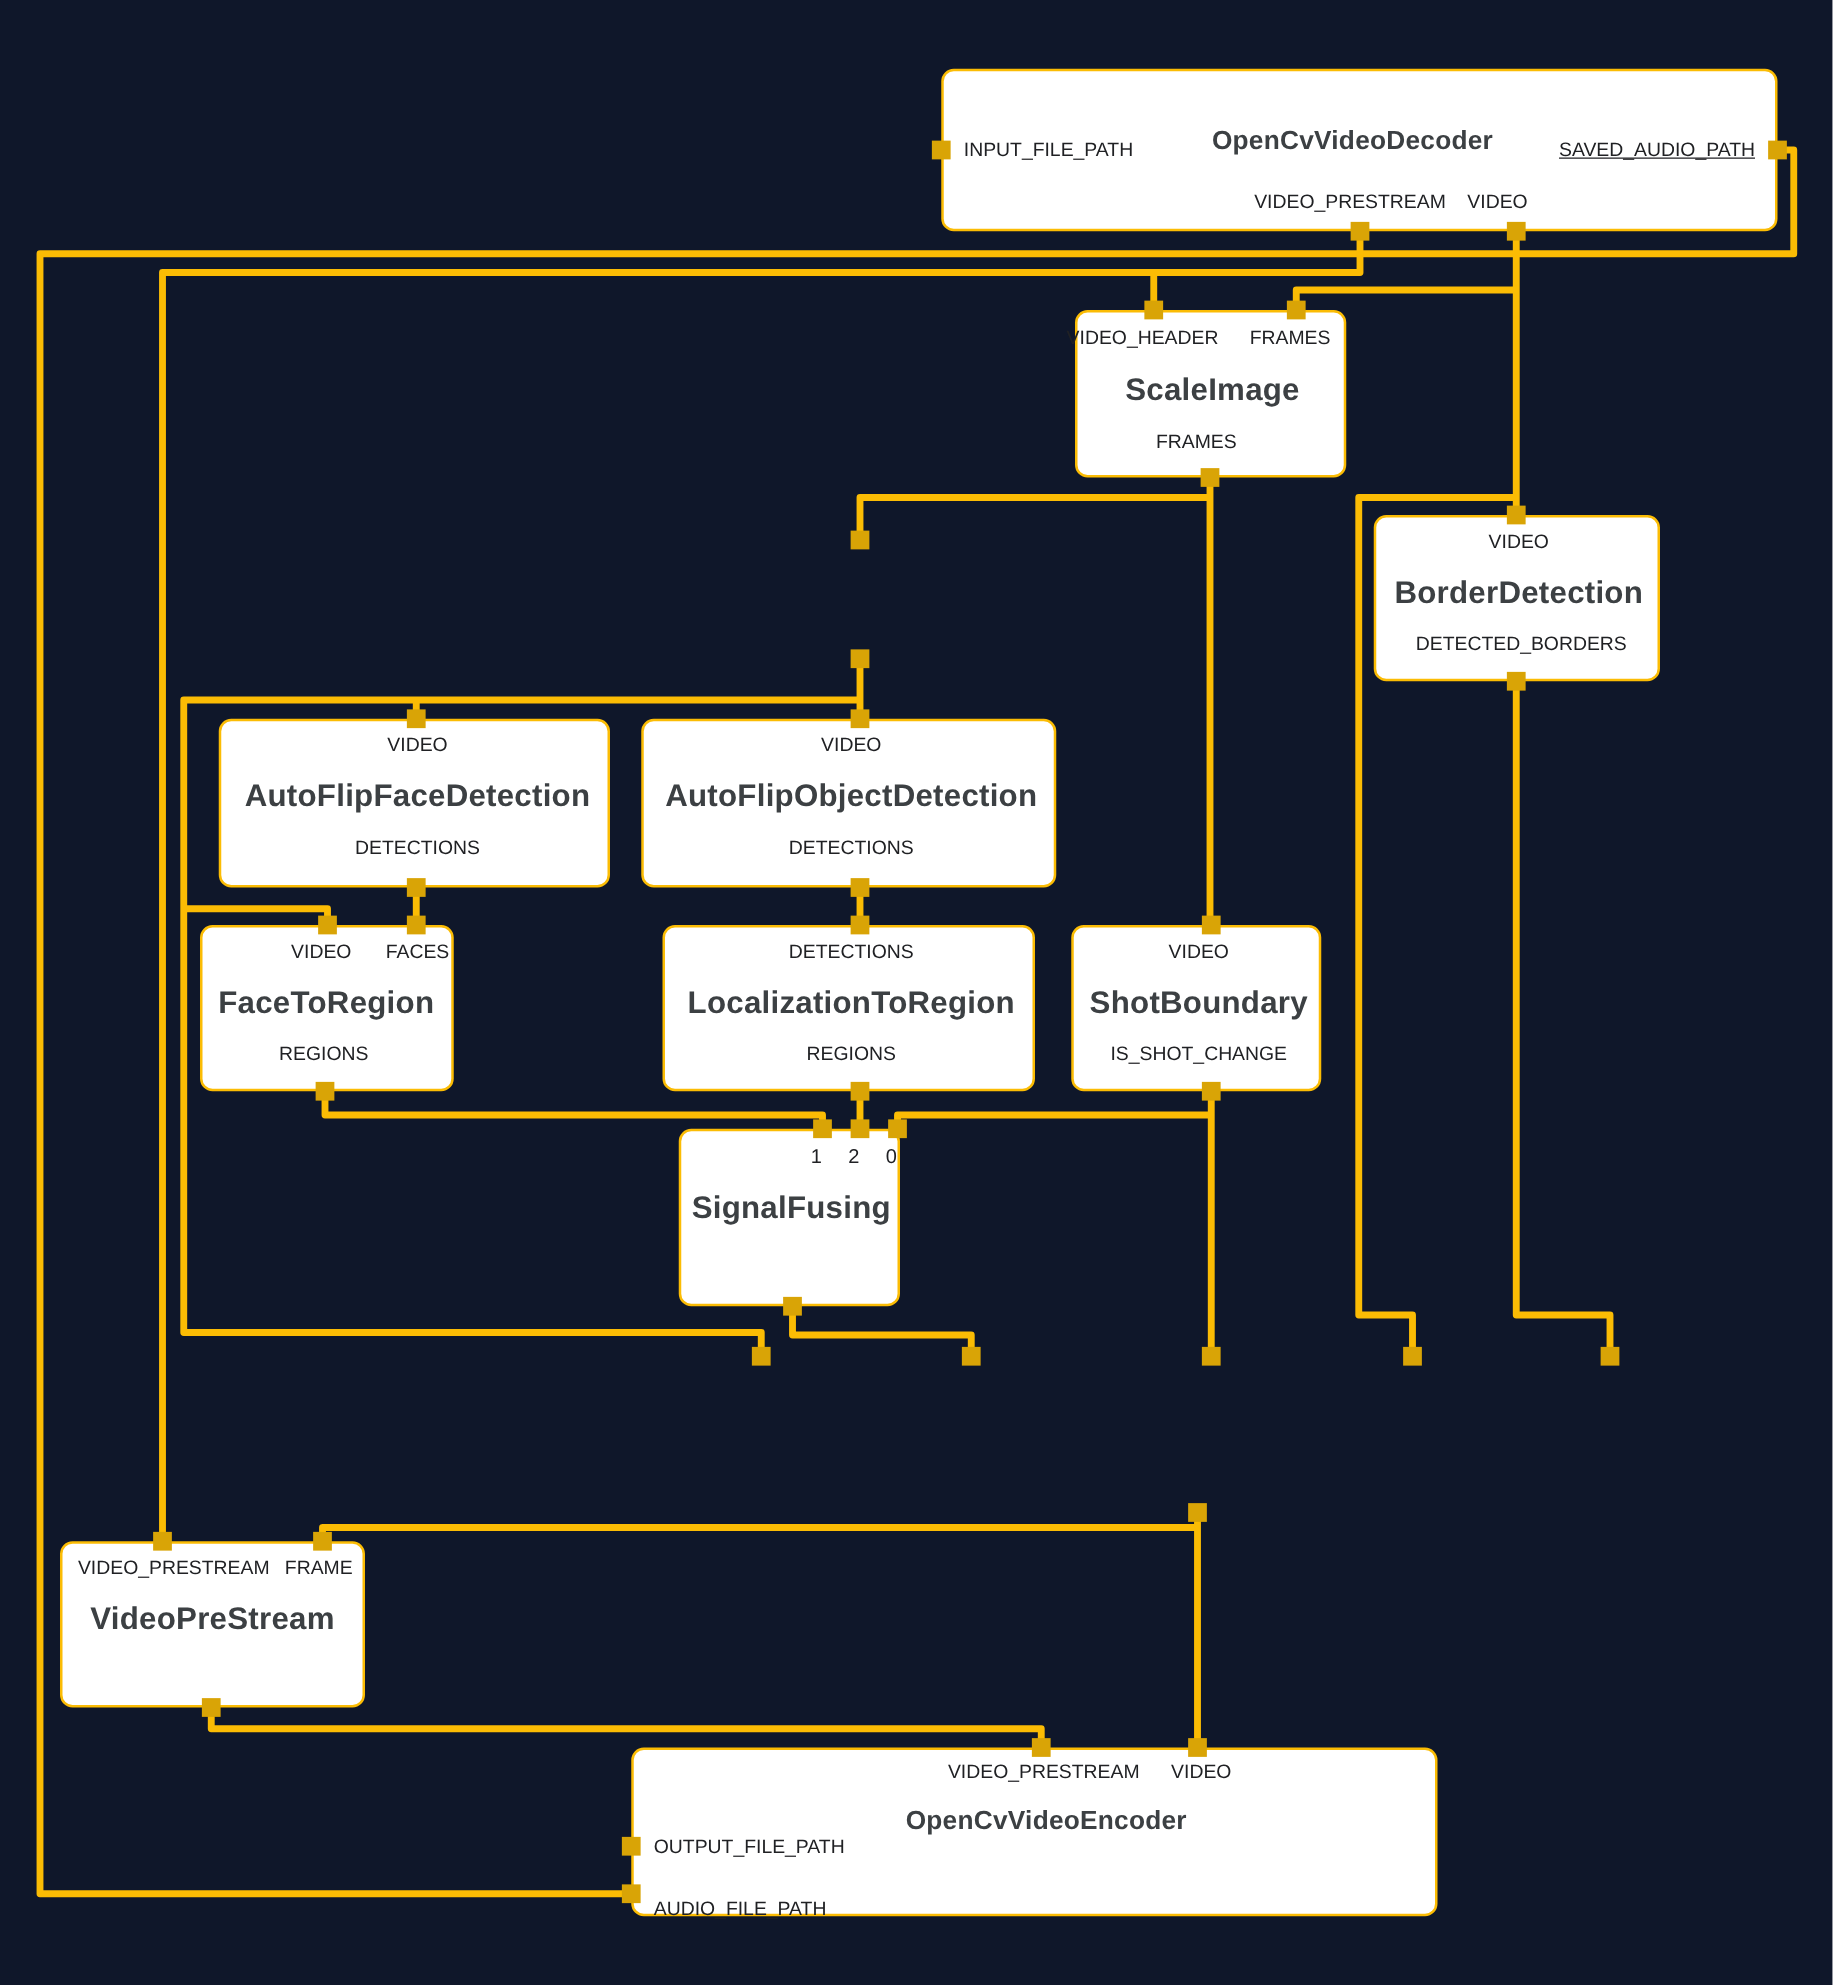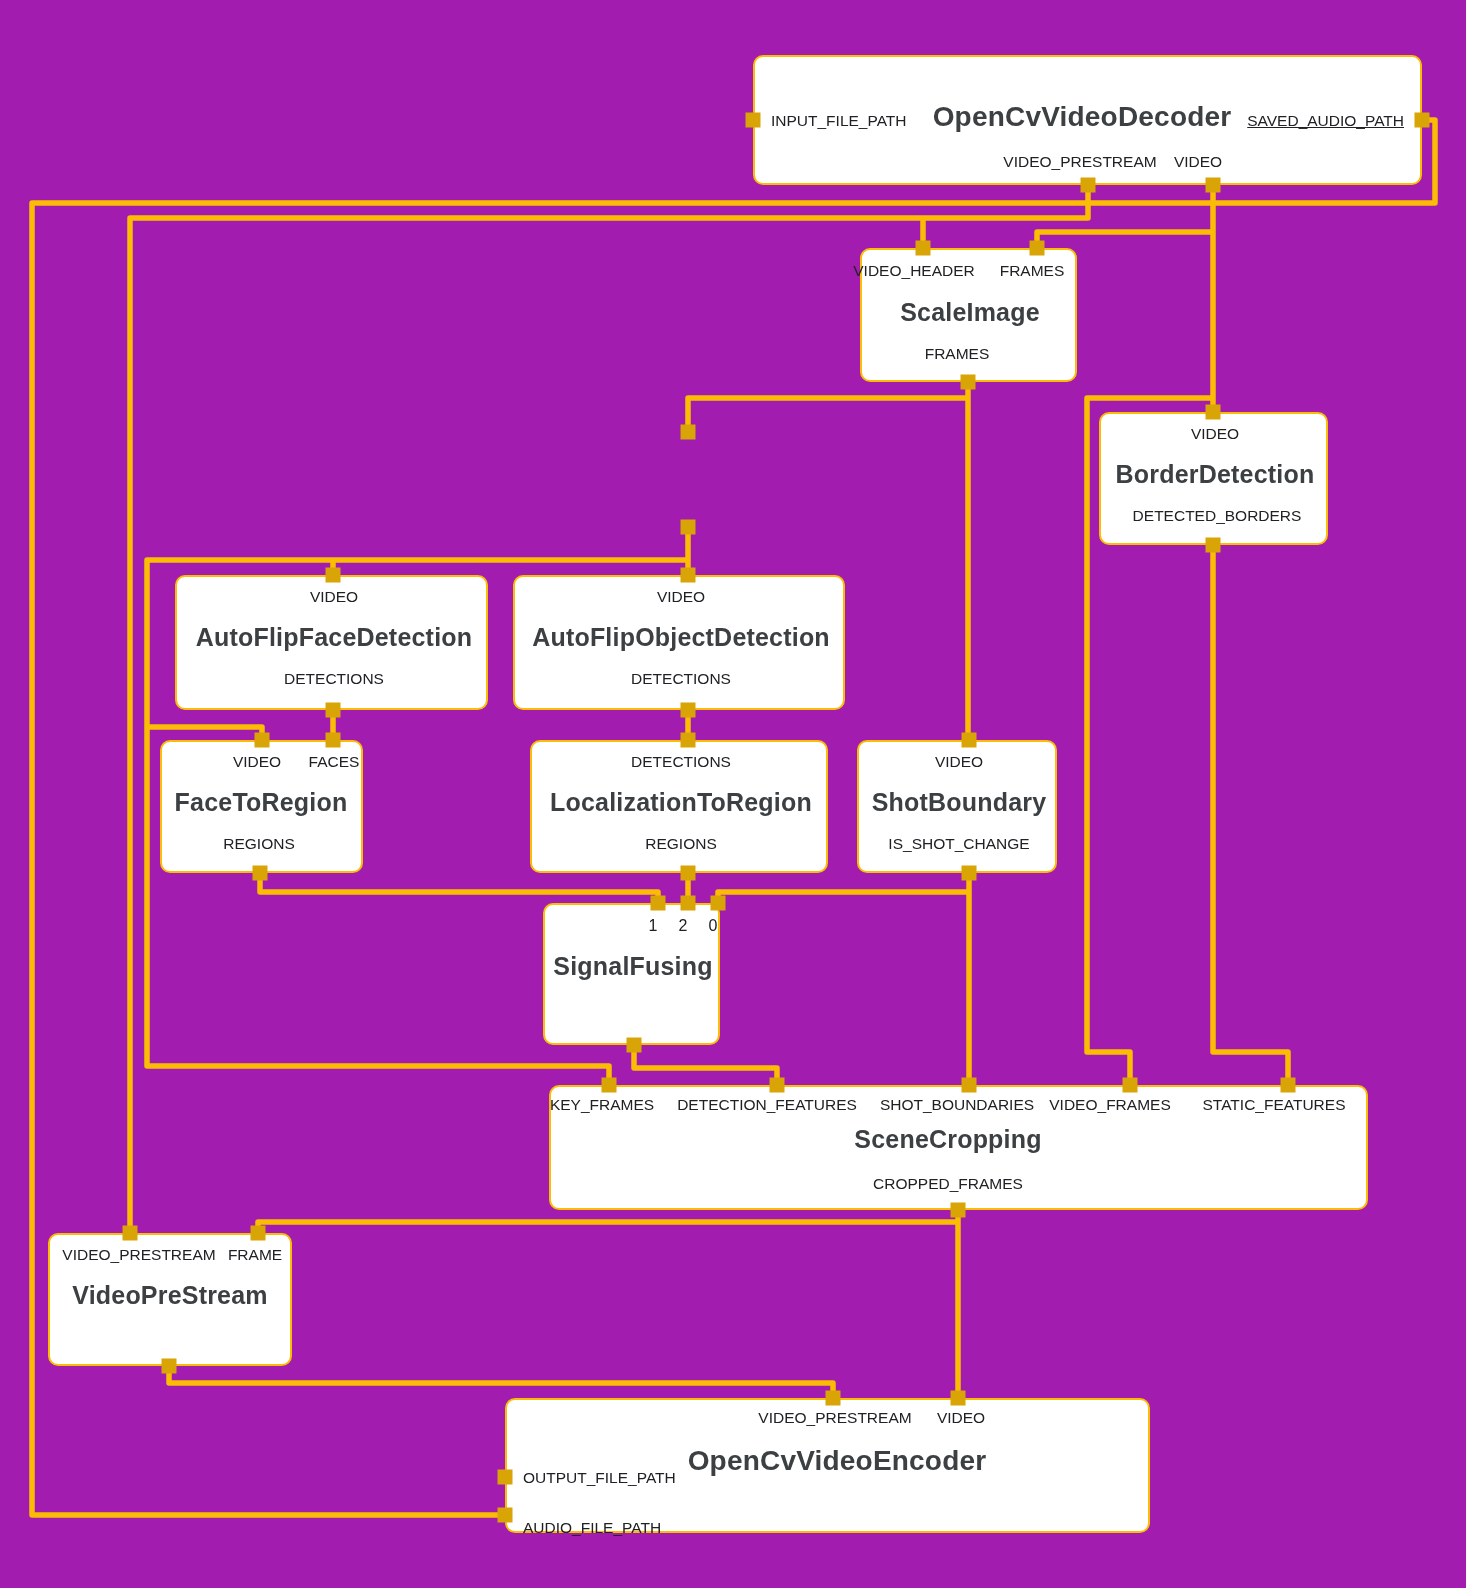--- a/index.html
+++ b/index.html
@@ -1,22 +1,22 @@
 <!DOCTYPE html>
 <html><head>
 <meta charset="utf-8">
 <style>
   html,body{margin:0;padding:0;background:#ffffff;}
-  #canvas{position:relative;width:1466px;height:1588px;background:#a21caf;overflow:hidden;
+  #canvas{position:relative;width:1466px;height:1588px;background:#0f172a;overflow:hidden;
           font-family:"Liberation Sans", sans-serif;}
   .node{position:absolute;background:#ffffff;border:2px solid #FBBC04;border-radius:10px;
         box-sizing:border-box;}
   .title{position:absolute;transform:translateX(-50%);font-weight:bold;font-size:25px;
          color:#3c4043;white-space:nowrap;letter-spacing:0.2px;}
-  .title.big{font-size:28px;}
+  .title.big{font-size:21px;}
   .plabel{position:absolute;font-size:15.5px;color:#202124;white-space:nowrap;}
   .plabel.c{transform:translateX(-50%);}
   .plabel.r{right:16px;text-decoration:underline;}
   .num{font-size:16px;}
   #edges{position:absolute;left:0;top:0;pointer-events:none;}
   .edge{stroke:#FBBC04;stroke-width:5.5;fill:none;stroke-linejoin:round;}
   .port{fill:#D9A406;}
 </style>
 </head>
 <body>
@@ -76,29 +76,20 @@
     <span class="plabel c" style="left:100px;top:93px">IS_SHOT_CHANGE</span>
   </div>
 
   <div class="node" style="left:543px;top:903px;width:177px;height:142px;">
     <span class="plabel c num" style="left:108px;top:12px">1</span>
     <span class="plabel c num" style="left:138px;top:12px">2</span>
     <span class="plabel c num" style="left:168px;top:12px">0</span>
     <span class="title" style="left:88px;top:47px">SignalFusing</span>
   </div>
 
-  <div class="node" style="left:549px;top:1085px;width:819px;height:125px;">
-    <span class="plabel c" style="left:51px;top:9px">KEY_FRAMES</span>
-    <span class="plabel c" style="left:216px;top:9px">DETECTION_FEATURES</span>
-    <span class="plabel c" style="left:406px;top:9px">SHOT_BOUNDARIES</span>
-    <span class="plabel c" style="left:559px;top:9px">VIDEO_FRAMES</span>
-    <span class="plabel c" style="left:723px;top:9px">STATIC_FEATURES</span>
-    <span class="title" style="left:397px;top:38px">SceneCropping</span>
-    <span class="plabel c" style="left:397px;top:88px">CROPPED_FRAMES</span>
-  </div>
 
   <div class="node" style="left:48px;top:1233px;width:244px;height:133px;">
     <span class="plabel c" style="left:89px;top:11px">VIDEO_PRESTREAM</span>
     <span class="plabel c" style="left:205px;top:11px">FRAME</span>
     <span class="title" style="left:120px;top:46px">VideoPreStream</span>
   </div>
 
   <div class="node" style="left:505px;top:1398px;width:645px;height:135px;">
     <span class="plabel c" style="left:328px;top:9px">VIDEO_PRESTREAM</span>
     <span class="plabel c" style="left:454px;top:9px">VIDEO</span>

